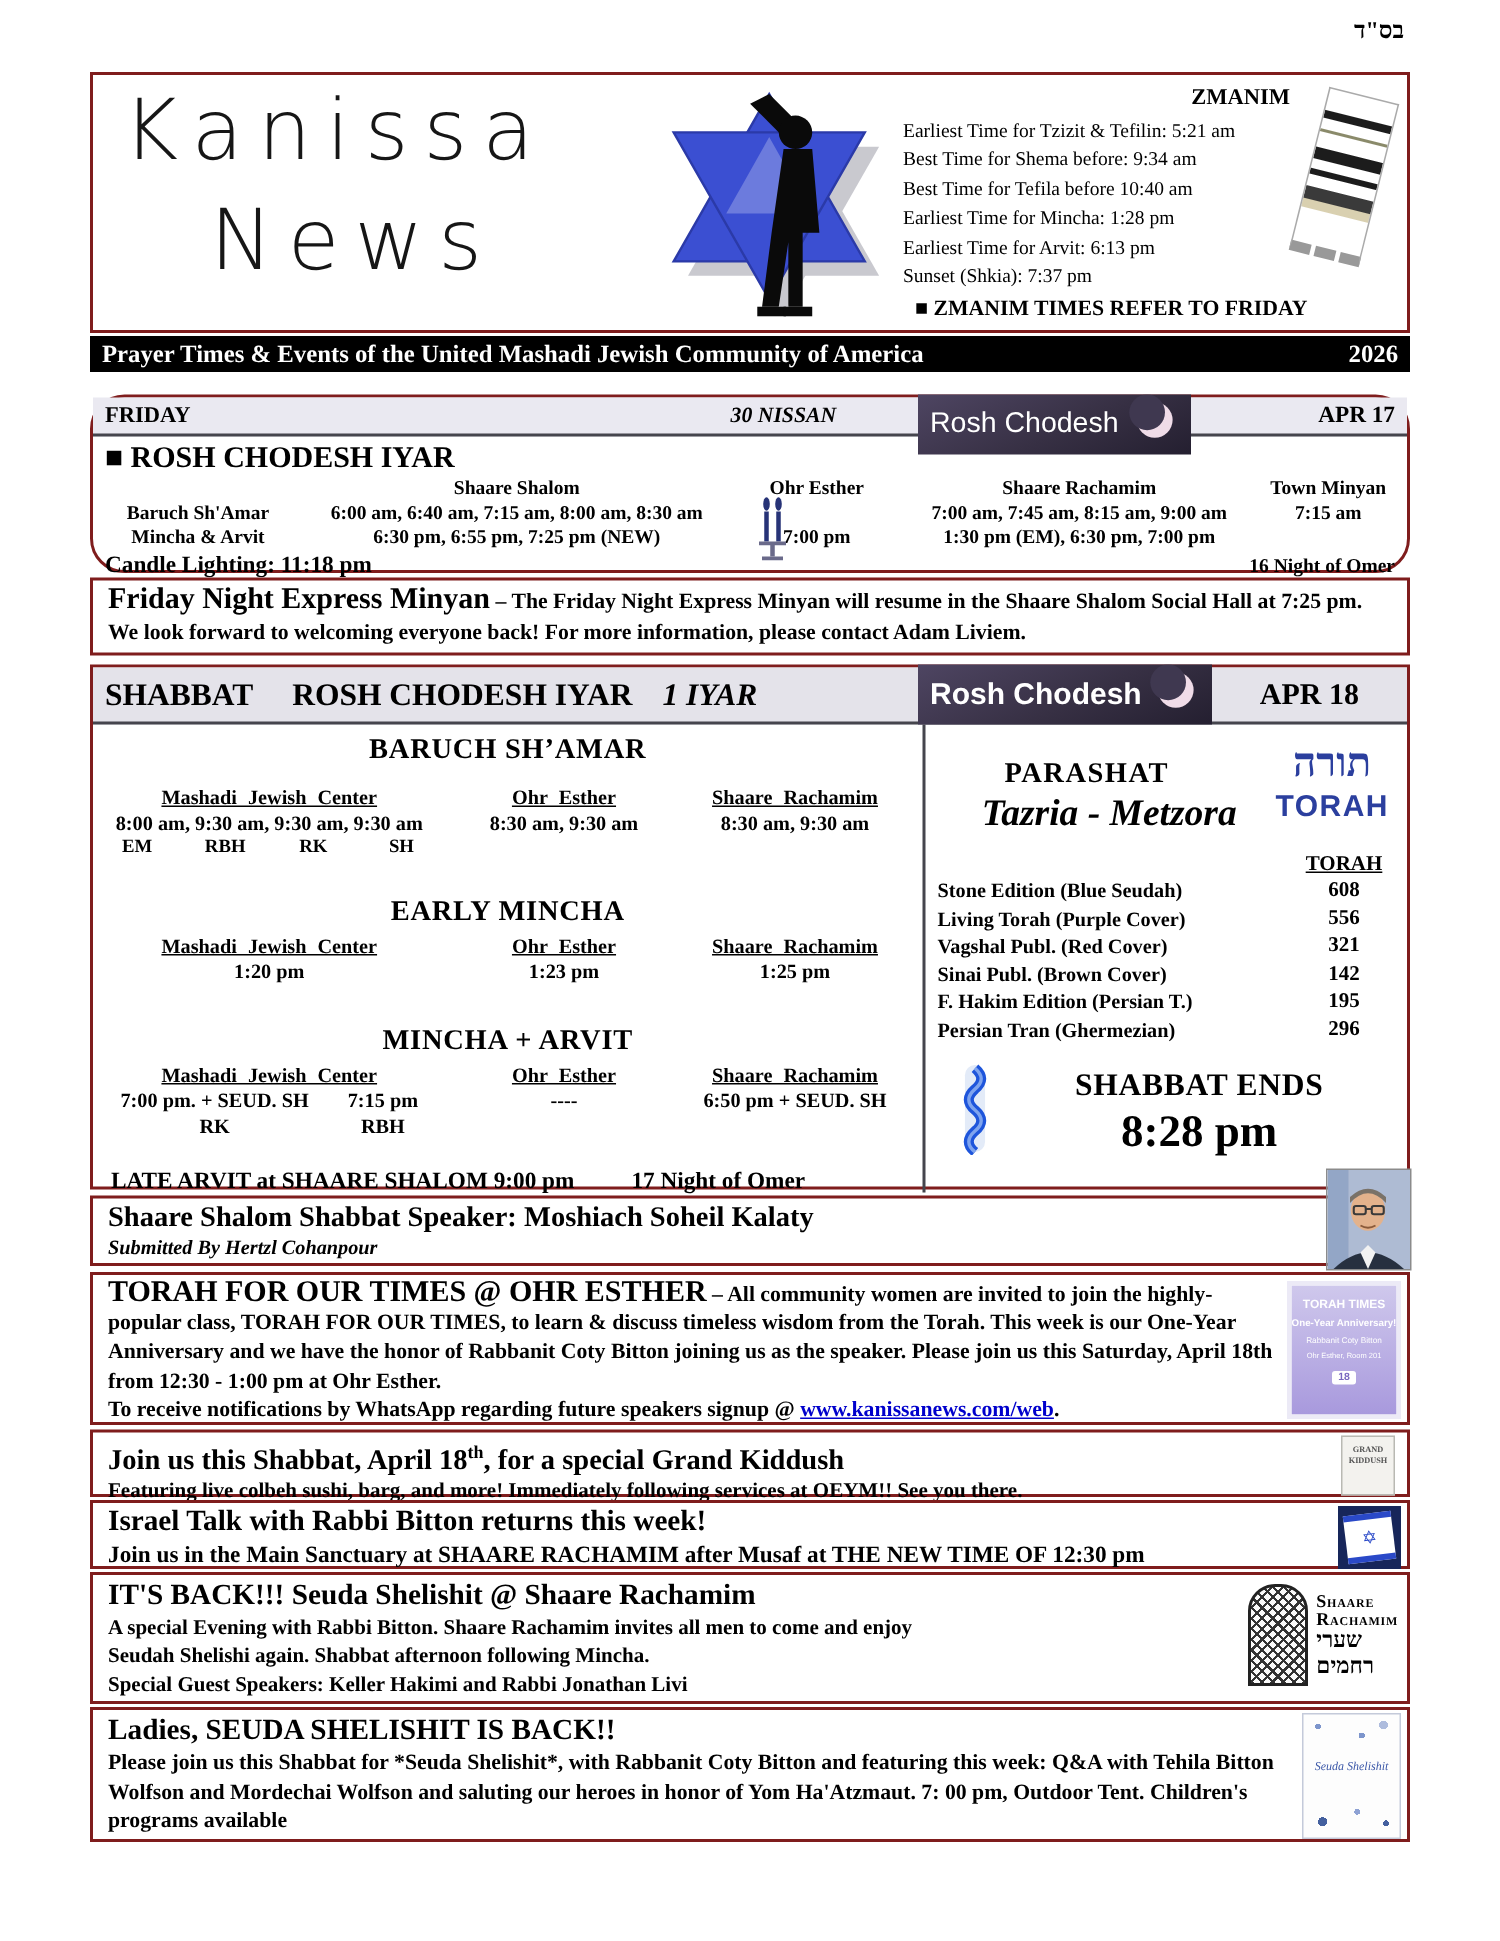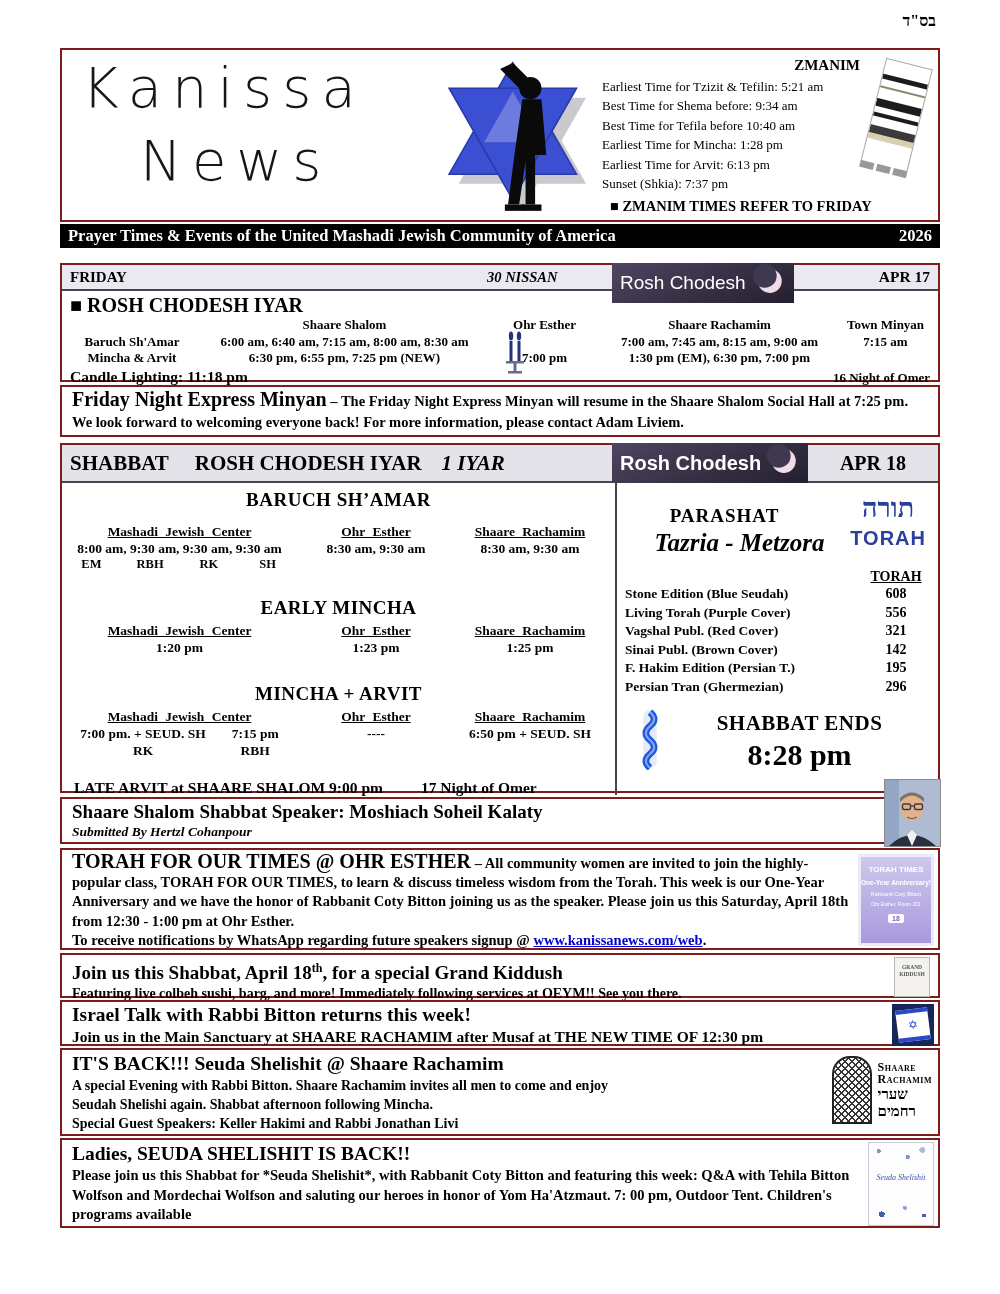--- a/index.html
+++ b/index.html
@@ -28,21 +28,21 @@
           transform:rotate(14deg);background:
           linear-gradient(180deg,#fff 0 14%,#1c1c1c 14% 19%,#fff 19% 26%,#8a8a6a 26% 28%,#fff 28% 38%,
           #1c1c1c 38% 46%,#fff 46% 52%,#1c1c1c 52% 56%,#fff 56% 64%,#3a3a3a 64% 72%,#d9d0b0 72% 78%,#fff 78% 100%);
           border:1px solid #aaa;border-bottom:7px dashed #999;}
   
   .banner{position:absolute;left:60px;top:224px;width:880px;height:24px;background:#000;
           color:#fff;display:flex;align-items:center;font-weight:bold;font-size:16.5px;box-sizing:border-box;
           padding:0 8px;}
   .banner .yr{margin-left:auto;}
   
-  .friday{top:263px;height:119px;}
+  .friday{top:263px;height:119px;border-radius:23px;}
   .ftitle{font-size:20px;font-weight:bold;padding:3px 8px 0 8px;}
   table.ftab{border-collapse:collapse;margin-top:0;}
   table.ftab td{font-size:13px;font-weight:bold;text-align:center;padding:0;line-height:16.5px;}
   td.uh{}
   td.lbl{text-align:left;padding-left:10px;}
   .fbottom{display:flex;align-items:baseline;padding:1px 8px 0 8px;}
   .fbottom .cl{font-size:15.5px;font-weight:bold;}
   .fbottom .om{margin-left:auto;font-size:13px;font-weight:bold;}
   .candles{position:absolute;left:440px;top:64px;z-index:3;}
   

